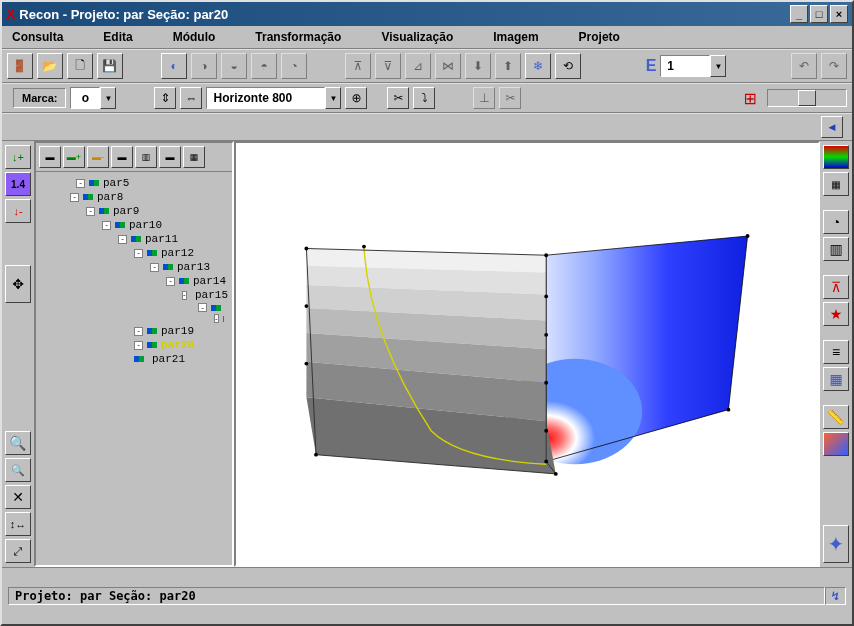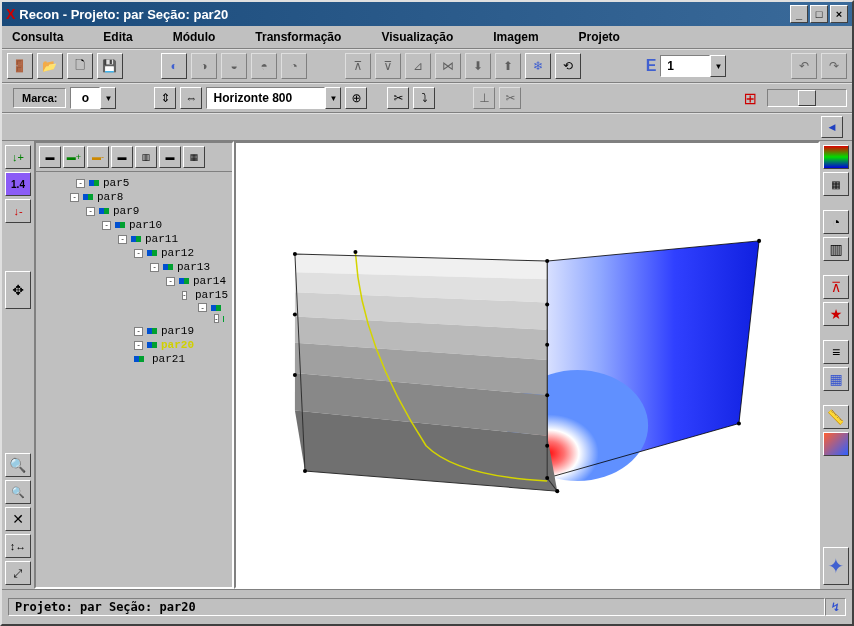--- a/index.html
+++ b/index.html
@@ -190,21 +190,21 @@
 .canvas-area {
   flex: 1;
   background: #fff;
   border: 2px solid;
   border-color: #808080 #fff #fff #808080;
   position: relative;
   overflow: hidden;
 }
 .statusbar {
   background: #c0c0c0;
-  padding: 8px 6px;
+  padding: 19px 6px;
   border-top: 1px solid #808080;
   display: flex;
   font-family: monospace;
   font-size: 12px;
   font-weight: bold;
 }
 .status-cell {
   border: 1px solid;
   border-color: #808080 #fff #fff #808080;
   padding: 1px 6px;

